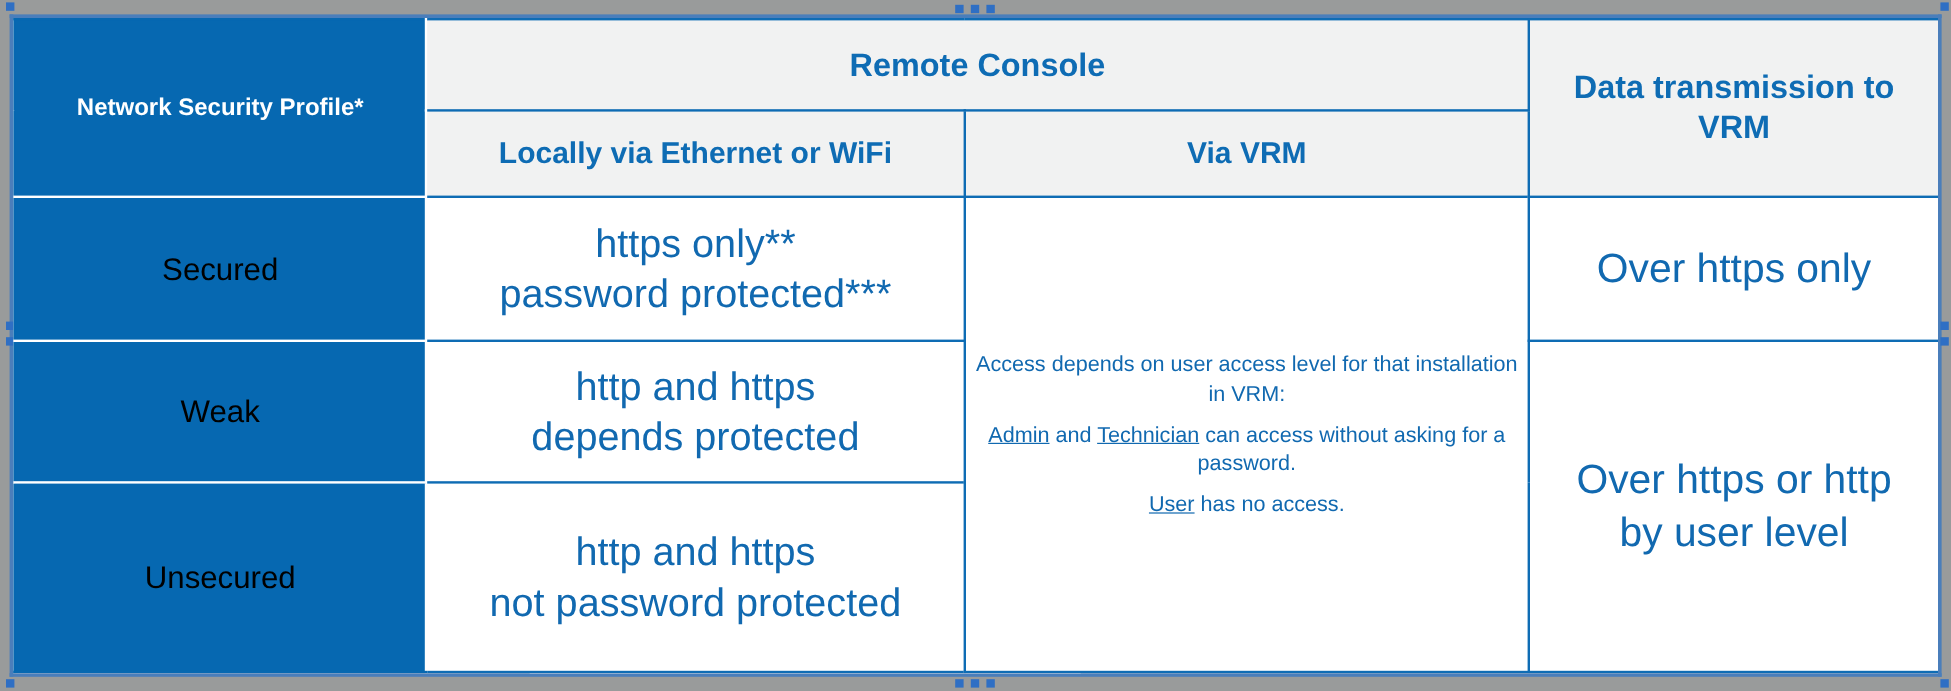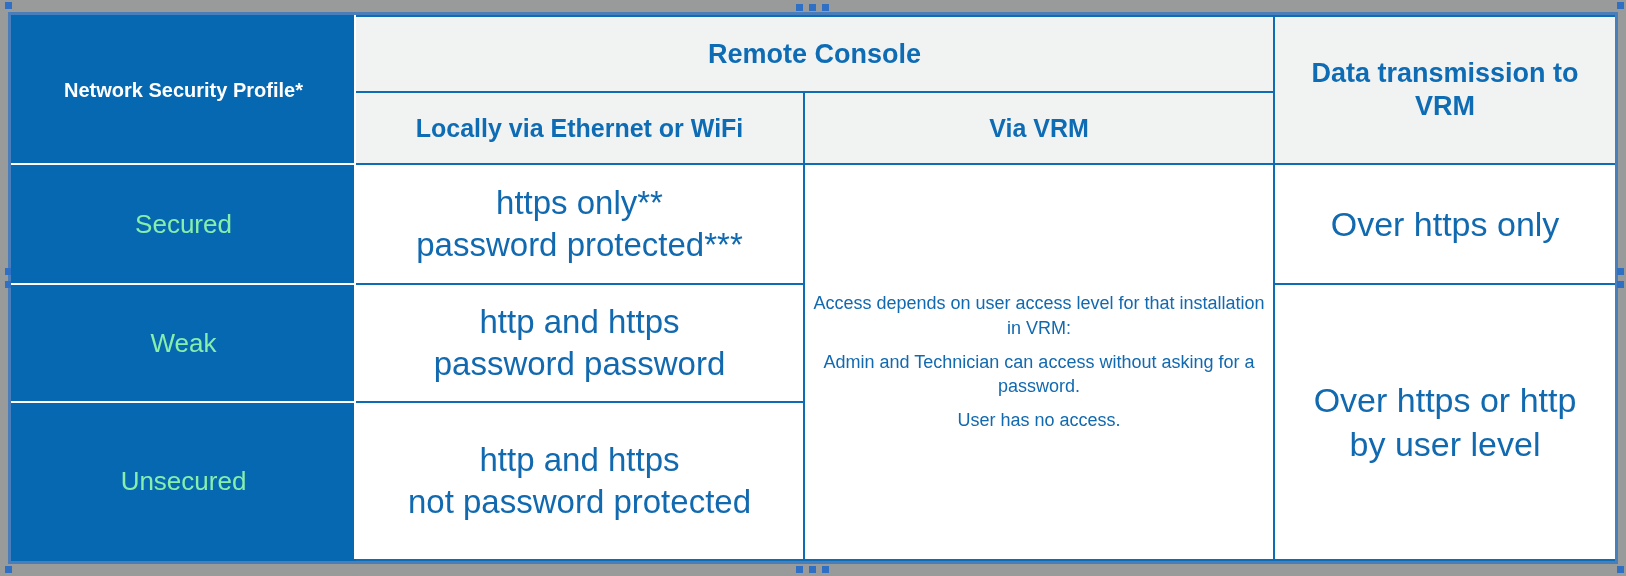--- a/index.html
+++ b/index.html
@@ -64,37 +64,37 @@
   .hdr-grey{
     background:#f1f2f2;
     color:#0e6cb4;
     font-weight:bold;
     font-size:27px;
     line-height:1.22;
   }
   .hdr-grey.sub{font-size:25px;}
   .rowhead{
     background:#0668b1;
-    color:#86efac;
+    color:#000000;
     font-weight:normal;
     font-size:26px;
     border-color:#ffffff;
     border-left-color:#0668b1;
     border-bottom-color:#ffffff;
   }
   .rowhead.last{border-bottom-color:#0668b1;}
   .cell{
     color:#1169b0;
     font-size:33px;
     line-height:1.28;
     font-weight:normal;
   }
   .cell.vrm{font-size:18px;line-height:1.35;}
   .cell.right{font-size:34px;line-height:1.3;}
-  .u{}
+  .u{text-decoration:underline;}
   .blank-line{display:block;height:0.55em;}
 </style>
 </head>
 <body>
 
 <div id="frame">
 
   <div class="sel-edge top"></div>
   <div class="sel-edge bottom"></div>
   <div class="sel-edge left"></div>
@@ -153,21 +153,21 @@
               <span class="u">User</span><span> has no access.</span>
             </div>
           </td>
           <td class="cell right">Over https only</td>
         </tr>
 
         <tr style="height:118px;">
           <td class="rowhead">Weak</td>
           <td class="cell">
             <span>http and https</span><br>
-            <span>password password</span>
+            <span>depends protected</span>
           </td>
           <td class="cell right" rowspan="2">
             <span>Over https or http</span><br>
             <span>by user level</span>
           </td>
         </tr>
 
         <tr style="height:158px;">
           <td class="rowhead last">Unsecured</td>
           <td class="cell">

